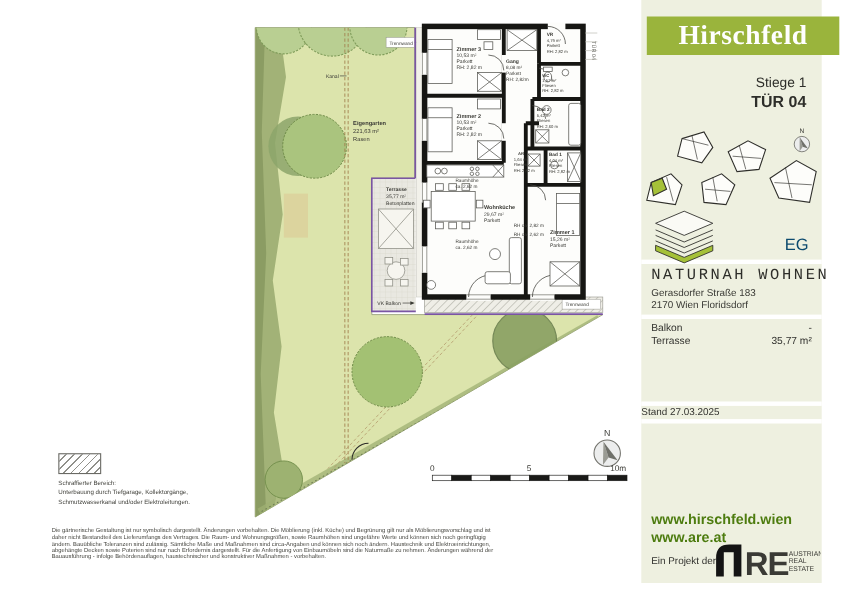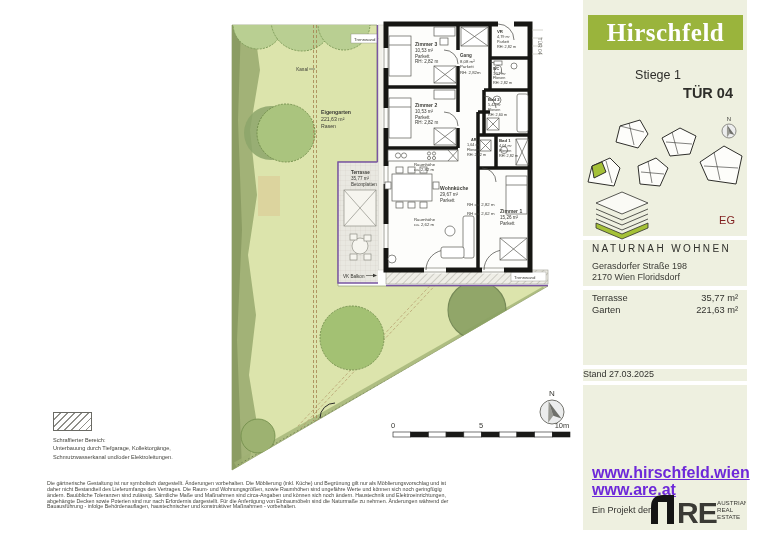--- a/index.html
+++ b/index.html
@@ -11,33 +11,33 @@
   svg text{fill:#3a3a35;font-family:"Liberation Sans",sans-serif;}
   .b{font-weight:bold;}
   .s38{font-size:3.8px}.s43{font-size:4.3px}.s46{font-size:4.6px}
   .s5{font-size:5px}.s52{font-size:5.2px}
   .s75{font-size:7.5px}.s8{font-size:8px}.s6{font-size:6px}
   .gray{fill:#6c6c66}
 
   
   .sb{left:583px;top:0;width:164px;height:530px;background:#eef0e0;}
   .sb-gap{left:583px;width:164px;height:4px;background:#ffffff;}
-  .banner{left:588px;top:15px;width:155px;height:35px;background:#9ab43c;
+  .banner{left:588px;top:15px;width:175px;height:35px;background:#9ab43c;
           display:flex;align-items:center;justify-content:center;}
   .banner span{font-family:"Liberation Serif",serif;font-weight:bold;color:#ffffff;
           font-size:25px;letter-spacing:.5px;line-height:1;}
-  .stiege{top:68px;left:583px;width:150px;text-align:center;font-size:12.5px;color:#2e2e2a;}
+  .stiege{top:68px;left:583px;width:150px;text-align:right;font-size:12.5px;color:#2e2e2a;}
   .tuer{top:85px;left:583px;width:150px;text-align:right;font-size:14.5px;font-weight:bold;color:#2e2e2a;}
-  .eg{top:214px;left:583px;width:152px;text-align:right;font-size:11px;color:#7f1d1d;}
-  .ptitle{top:243px;left:592px;font-size:10px;letter-spacing:2.4px;color:#2e2e2a;white-space:nowrap;}
+  .eg{top:214px;left:583px;width:152px;text-align:right;font-size:15px;color:#0c4a6e;}
+  .ptitle{top:243px;left:592px;font-size:14px;letter-spacing:2.4px;color:#2e2e2a;white-space:nowrap;font-family:Liberation Mono, monospace;}
   .addr{left:592px;font-size:9px;color:#3a3a35;}
   .stats{left:592px;top:292px;width:146px;}
   .srow{display:flex;justify-content:space-between;font-size:9.3px;line-height:12.4px;color:#33332f;}
   .stand{top:369px;left:583px;width:154px;text-align:left;font-size:9px;color:#33332f;}
-  .web{left:592px;font-size:16px;font-weight:bold;color:#6d28d9;text-decoration:underline;}
+  .web{left:592px;font-size:13px;font-weight:bold;color:#4d7c0f;}
   .projby{top:505px;left:592px;font-size:9px;color:#33332f;text-align:right;}
 
   
   .hatchbox{left:53px;top:412px;width:37px;height:17px;border:1px solid #6a6a64;
     background:repeating-linear-gradient(135deg,#ffffff 0 4px,#90908a 4px 5px);}
   .legend{left:53px;top:436px;font-size:5.6px;line-height:8.4px;color:#45453f;}
   .disc{left:47px;top:481px;width:516px;font-size:5.3px;line-height:5.85px;color:#45453f;}
 </style>
 </head>
 <body>
@@ -486,31 +486,31 @@
     <polygon points="30,2 56,13 30,24 4,13"></polygon>
     <path d="M4,19 L30,30 L56,19" fill="none"></path>
     <path d="M4,24 L30,35 L56,24" fill="none"></path>
     <path d="M4,29 L30,40 L56,29" fill="none"></path>
     <polygon points="4,33 30,44 56,33 56,38 30,49 4,38" fill="#a5c138"></polygon>
   </g>
 </svg>
 <div class="abs eg">EG</div>
 
 <div class="abs ptitle">NATURNAH WOHNEN</div>
-<div class="abs addr" style="top:261px">Gerasdorfer Straße 198</div>
+<div class="abs addr" style="top:261px">Gerasdorfer Straße 183</div>
 <div class="abs addr" style="top:272px">2170 Wien Floridsdorf</div>
 
 <div class="abs stats">
+  <div class="srow">
+    <span>Balkon</span>
+    <span>-</span>
+  </div>
   <div class="srow">
     <span>Terrasse</span>
     <span>35,77 m²</span>
-  </div>
-  <div class="srow">
-    <span>Garten</span>
-    <span>221,63 m²</span>
   </div>
 </div>
 
 <div class="abs stand">Stand 27.03.2025</div>
 
 <div class="abs web" style="top:464px">www.hirschfeld.wien</div>
 <div class="abs web" style="top:481px">www.are.at</div>
 <div class="abs projby">Ein Projekt der</div>
 
 <svg class="abs" style="left:648px;top:492px" width="98" height="36" viewBox="0 0 98 36">

